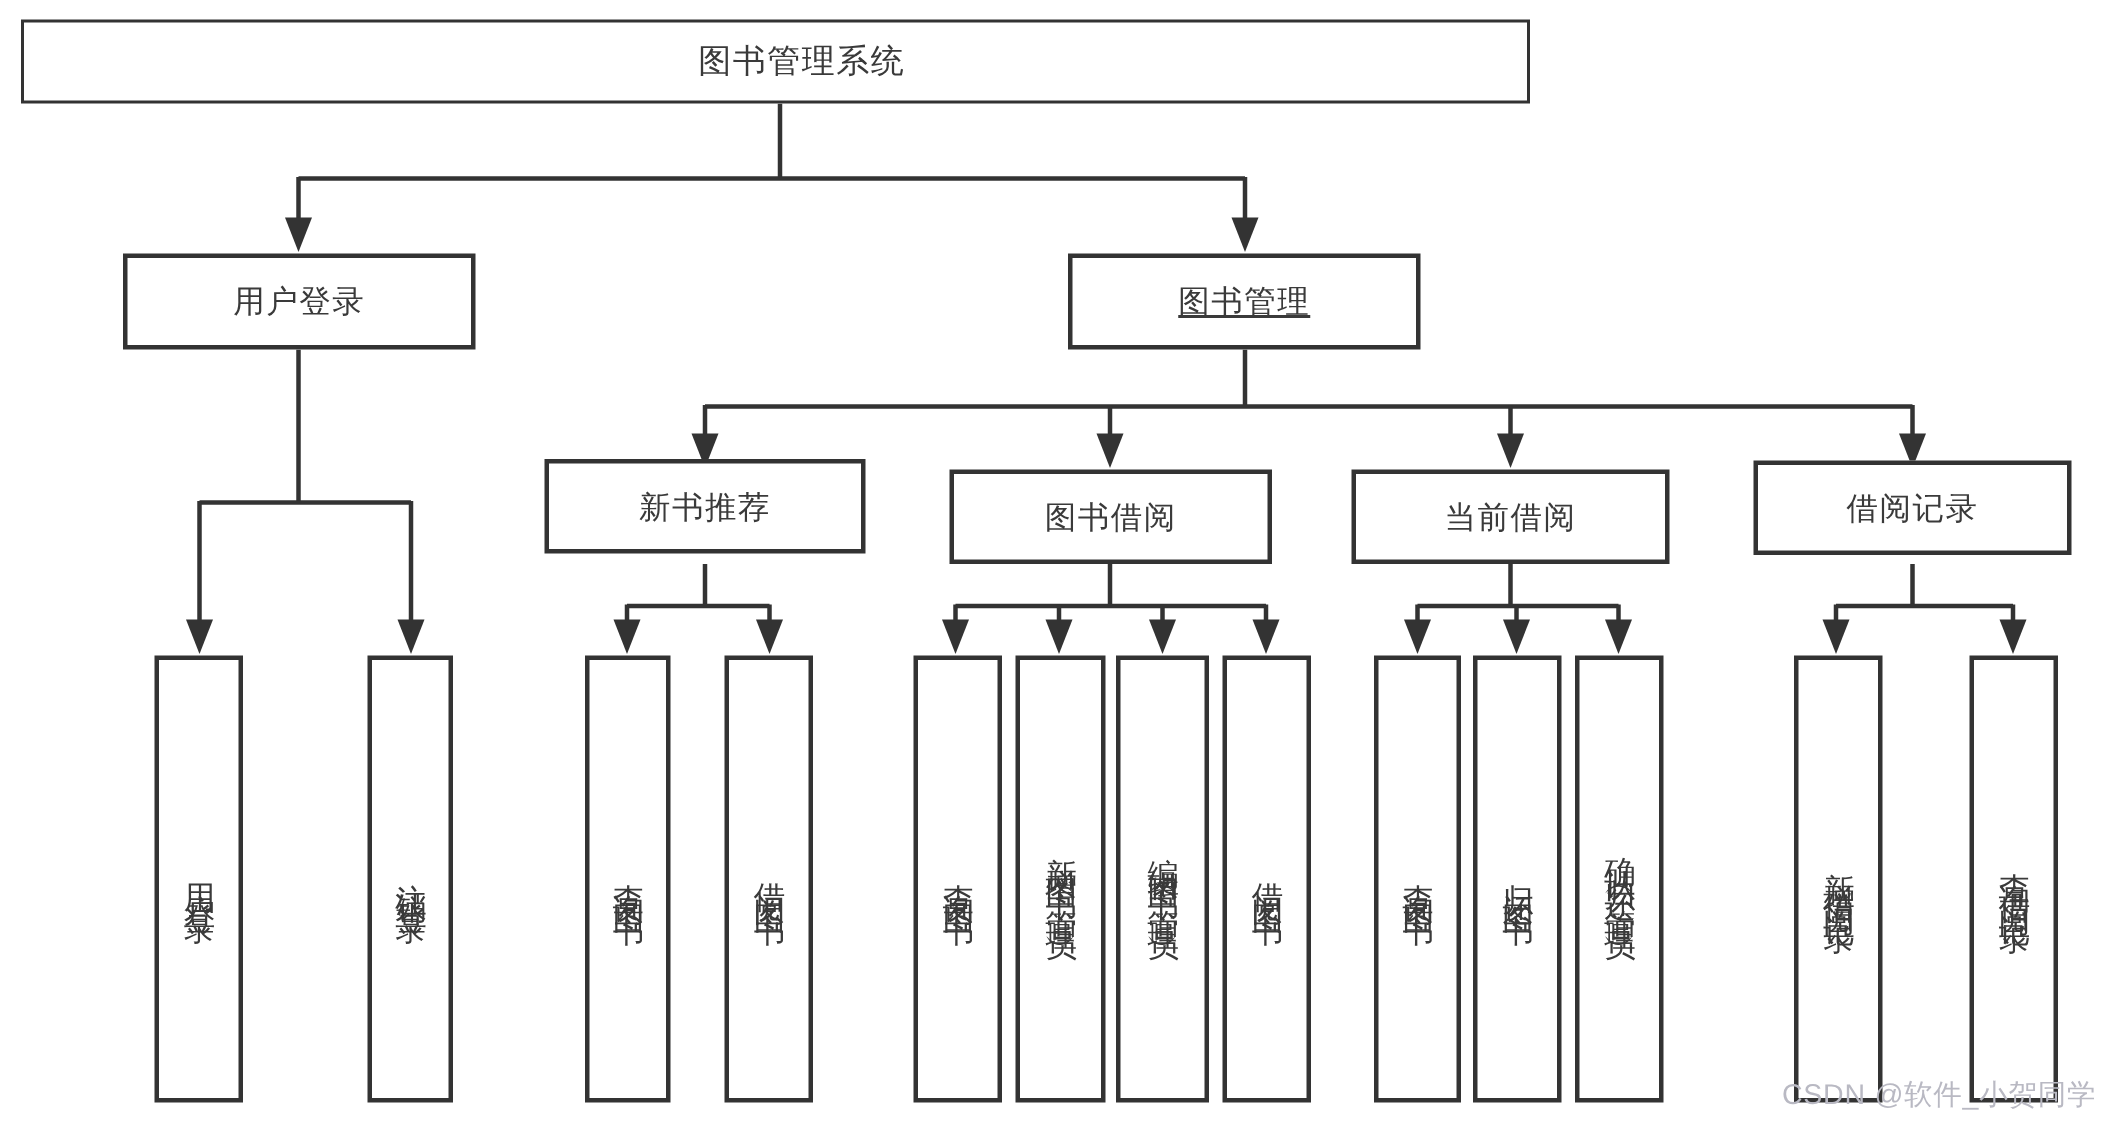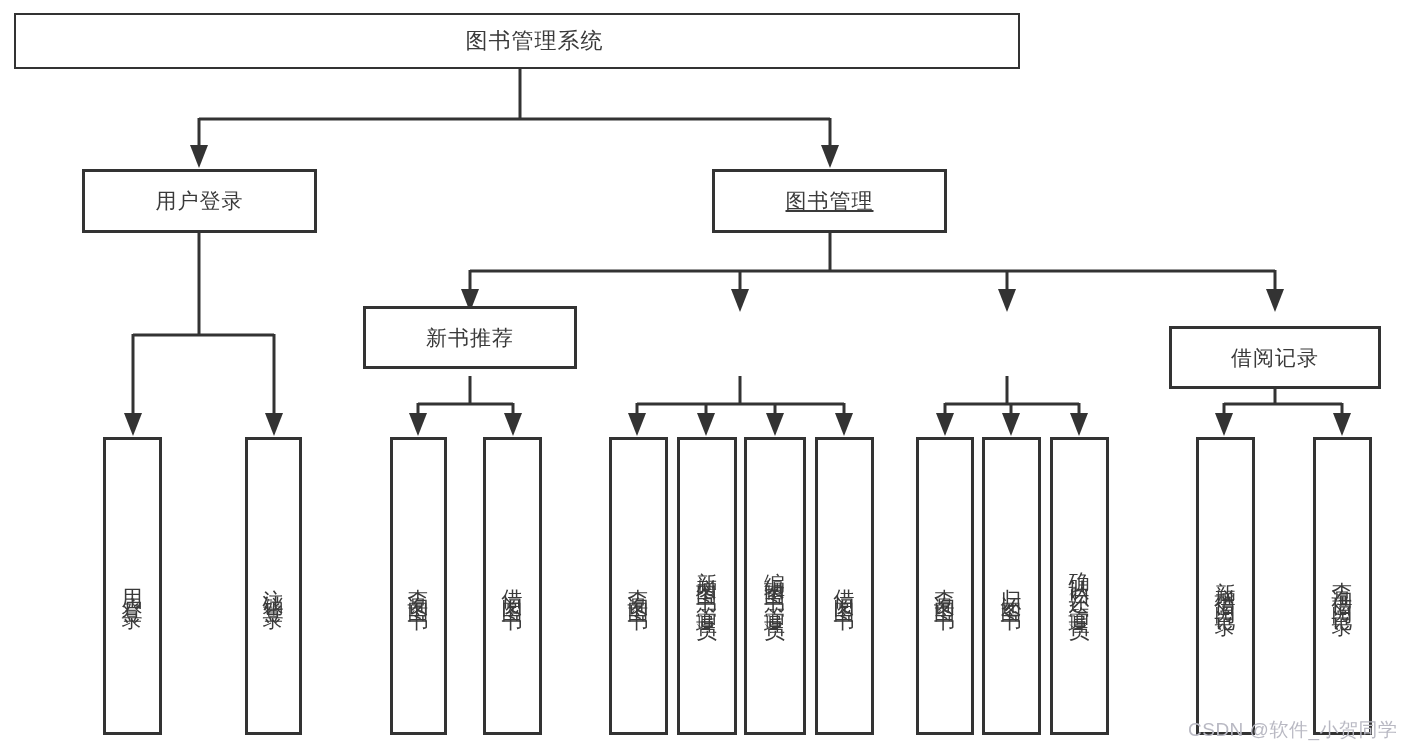--- a/index.html
+++ b/index.html
@@ -121,21 +121,23 @@
       <polygon points="1333,413 1351,413 1342,436"></polygon>
     </g>
   </svg>
 
   <div class="node root" style="left:14px;top:13px;width:1006px;height:56px;padding-left:35px;">图书管理系统</div>
 
   <div class="node" style="left:82px;top:169px;width:235px;height:64px;">用户登录</div>
   <div class="node" style="left:712px;top:169px;width:235px;height:64px;text-decoration:underline;">图书管理</div>
 
   <div class="node" style="left:363px;top:306px;width:214px;height:63px;">新书推荐</div>
-  <div class="node" style="left:1169px;top:326px;width:212px;height:63px;">借阅记录</div>
+  <div class="node" style="left:633px;top:313px;width:215px;height:63px;">图书借阅</div>
+  <div class="node" style="left:901px;top:313px;width:212px;height:63px;">当前借阅</div>
+  <div class="node" style="left:1169px;top:307px;width:212px;height:63px;">借阅记录</div>
 
   <div class="node leaf" style="left:103px;top:437px;width:59px;height:298px;">用户登录</div>
   <div class="node leaf" style="left:245px;top:437px;width:57px;height:298px;">注销登录</div>
 
   <div class="node leaf" style="left:390px;top:437px;width:57px;height:298px;">查询图书</div>
   <div class="node leaf" style="left:483px;top:437px;width:59px;height:298px;">借阅图书</div>
 
   <div class="node leaf" style="left:609px;top:437px;width:59px;height:298px;">查询图书</div>
   <div class="node leaf" style="left:677px;top:437px;width:60px;height:298px;">新增图书（管理员）</div>
   <div class="node leaf" style="left:744px;top:437px;width:62px;height:298px;">编辑图书（管理员）</div>

